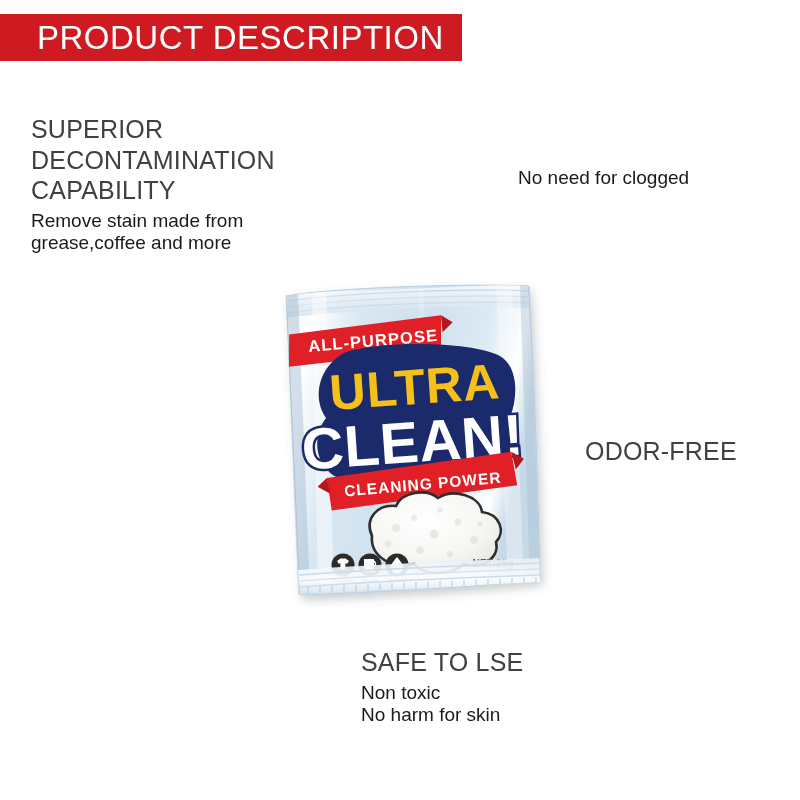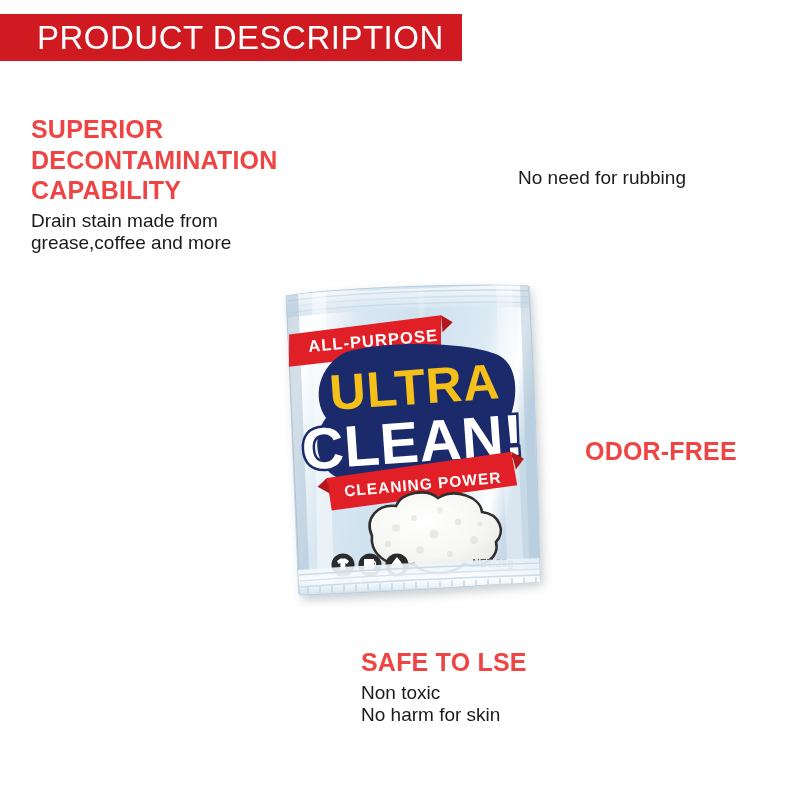--- a/index.html
+++ b/index.html
@@ -35,22 +35,22 @@
     line-height: 1;
     white-space: nowrap;
   }
 
   
   .feature {
     position: absolute;
   }
   .feature-title {
     font-size: 25px;
-    font-weight: bold;
-    color: #ef4444;
+    font-weight: normal;
+    color: #404040;
     line-height: 1.22;
     letter-spacing: 0.2px;
     margin: 0 0 4px 0;
     white-space: pre-line;
   }
   .feature-body {
     font-size: 19px;
     font-weight: 400;
     color: #1a1a1a;
     line-height: 1.18;
@@ -86,26 +86,26 @@
 <body>
 
 <div id="header-banner">
   <div id="header-title">PRODUCT DESCRIPTION</div>
 </div>
 
 <div class="feature" id="feature-superior">
   <div class="feature-title">SUPERIOR
 DECONTAMINATION
 CAPABILITY</div>
-  <div class="feature-body">Drain stain made from
+  <div class="feature-body">Remove stain made from
 grease,coffee and more</div>
 </div>
 
 <div class="feature" id="feature-save-time">
-  <div class="feature-body">No need for rubbing</div>
+  <div class="feature-body">No need for clogged</div>
 </div>
 
 <div class="feature" id="feature-odor-free">
   <div class="feature-title">ODOR-FREE</div>
 </div>
 
 <div class="feature" id="feature-multi-purpose">
 </div>
 
 <div class="feature" id="feature-safe-to-use">

